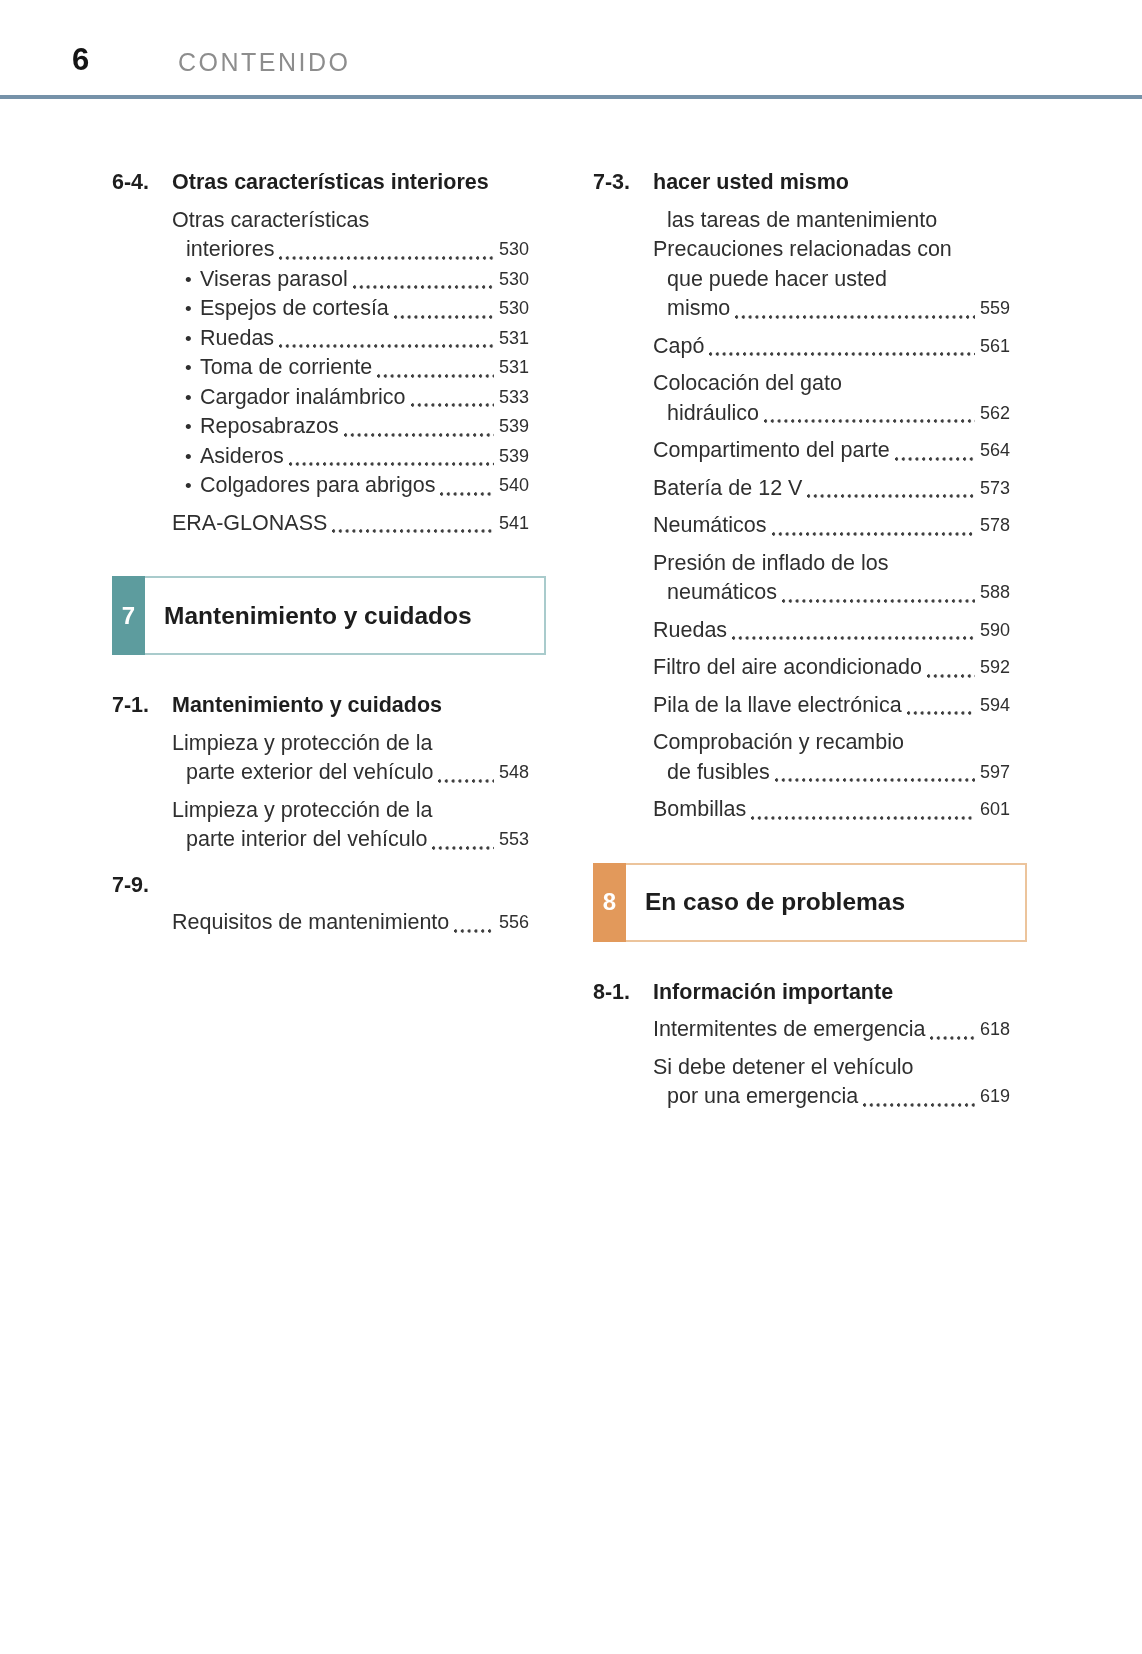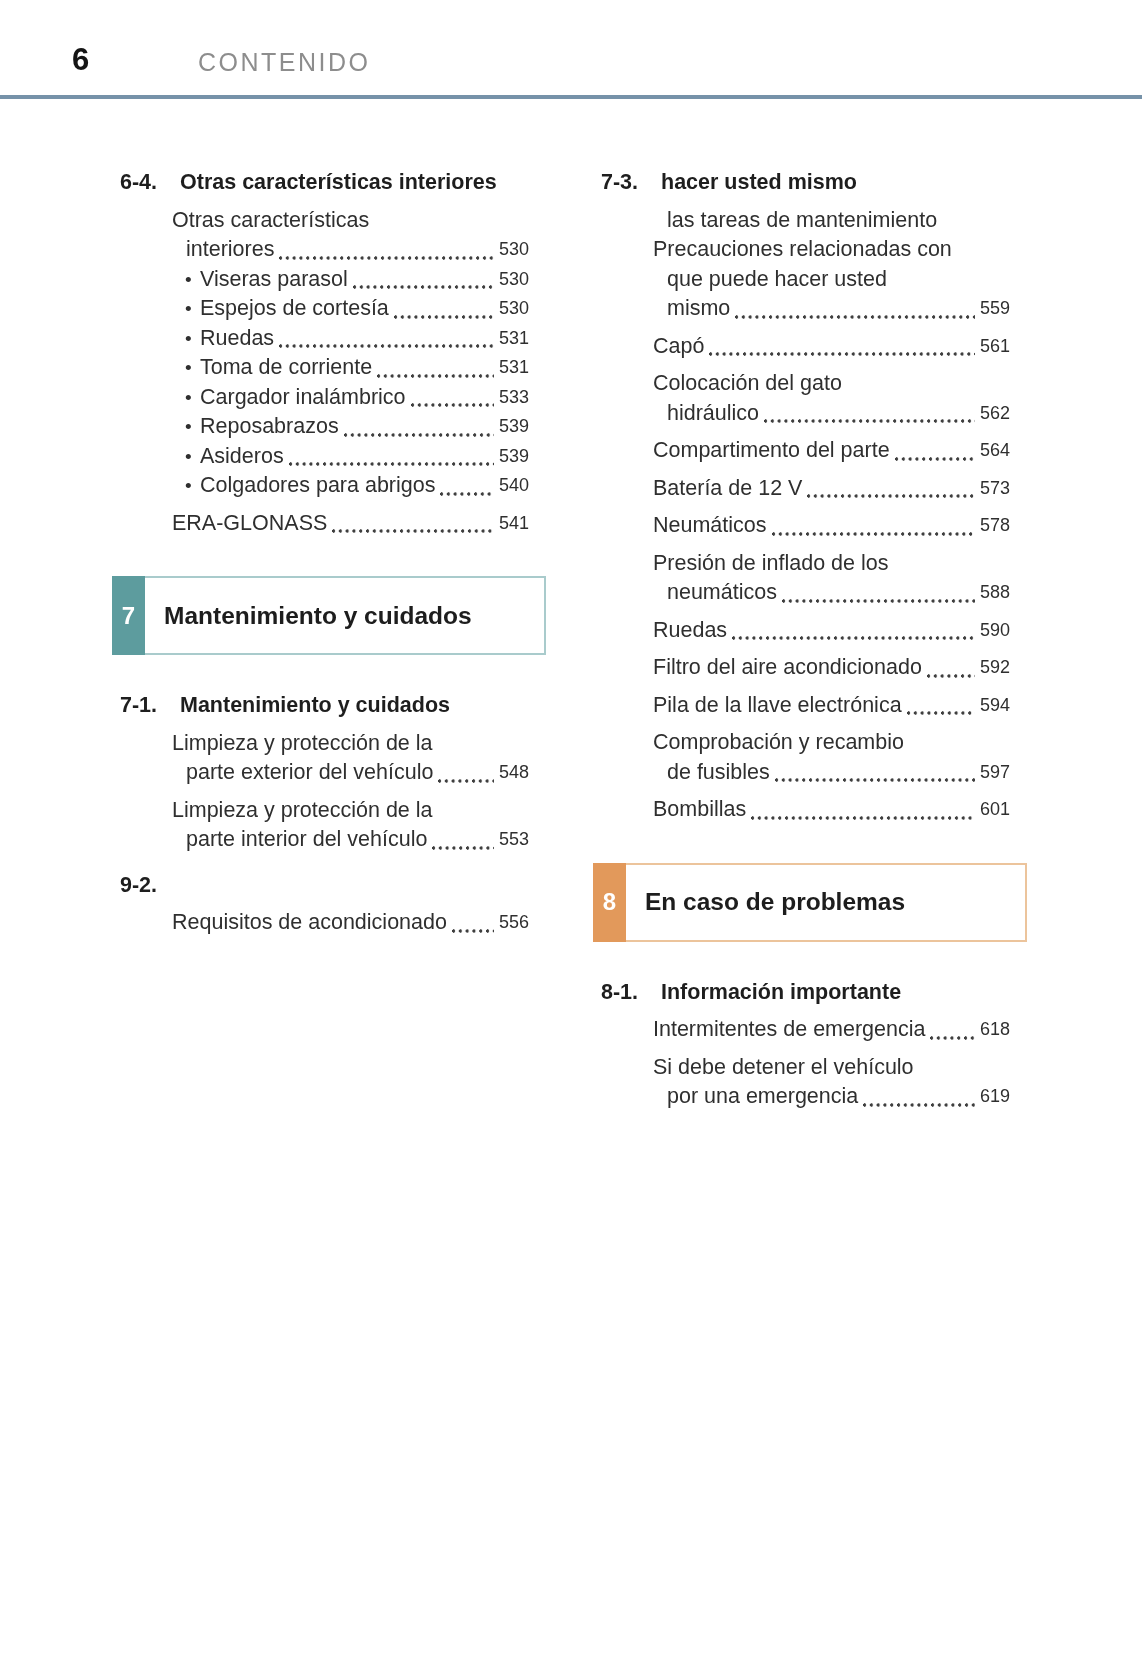--- a/index.html
+++ b/index.html
@@ -21,39 +21,39 @@
     color:var(--text);
     position:relative;
     overflow:hidden;
   }
   
   .hdr-pagenum{
     position:absolute; left:72px; top:42px;
     font-size:31px; font-weight:bold; color:#151515;
   }
   .hdr-title{
-    position:absolute; left:198px; top:48px;
+    position:absolute; left:178px; top:48px;
     font-size:25px; color:var(--muted); letter-spacing:2.5px;
   }
   .hdr-rule{
     position:absolute; left:0; top:95px;
     width:1142px; height:4px; background:var(--rule);
   }
   
   .toc-col{ position:absolute; top:152px; width:435px; }
   .toc-col.left{ left:112px; }
   .toc-col.right{ left:593px; }
 
   
   .sec{
     display:flex; margin:16px 0 8px;
     font-size:21.5px; font-weight:bold; color:var(--heading);
     line-height:29.5px;
   }
-  .sec-num{ width:60px; flex-shrink:0;margin-left:8px; }
+  .sec-num{ width:60px; flex-shrink:0; }
   .sec-title{ flex:1; }
 
   
   .entry{
     margin-top:8px;
     padding-left:60px; padding-right:18px;
     font-size:21.5px; line-height:29.5px; color:var(--text);
   }
   .entry.bullet{ margin-top:0; padding-left:73px; }
   .entry .line{ display:flex; align-items:flex-end; }
@@ -210,25 +210,25 @@
       <div class="line">
         <span class="txt">Limpieza y protección de la</span>
       </div>
       <div class="line cont">
         <span class="txt">parte interior del vehículo</span>
         <span class="dots"></span>
         <span class="pg">553</span>
       </div>
     </div>
     <div class="sec">
-      <span class="sec-num">9-2.</span>
-    </div>
-    <div class="entry">
-      <div class="line">
-        <span class="txt">Requisitos de acondicionado</span>
+      <span class="sec-num">7-9.</span>
+    </div>
+    <div class="entry">
+      <div class="line">
+        <span class="txt">Requisitos de mantenimiento</span>
         <span class="dots"></span>
         <span class="pg">556</span>
       </div>
     </div>
   </div>
 <div class="toc-col right" id="col-right">
     <div class="sec">
       <span class="sec-num">7-3.</span>
       <div class="sec-title">
         <div>hacer usted mismo</div>

